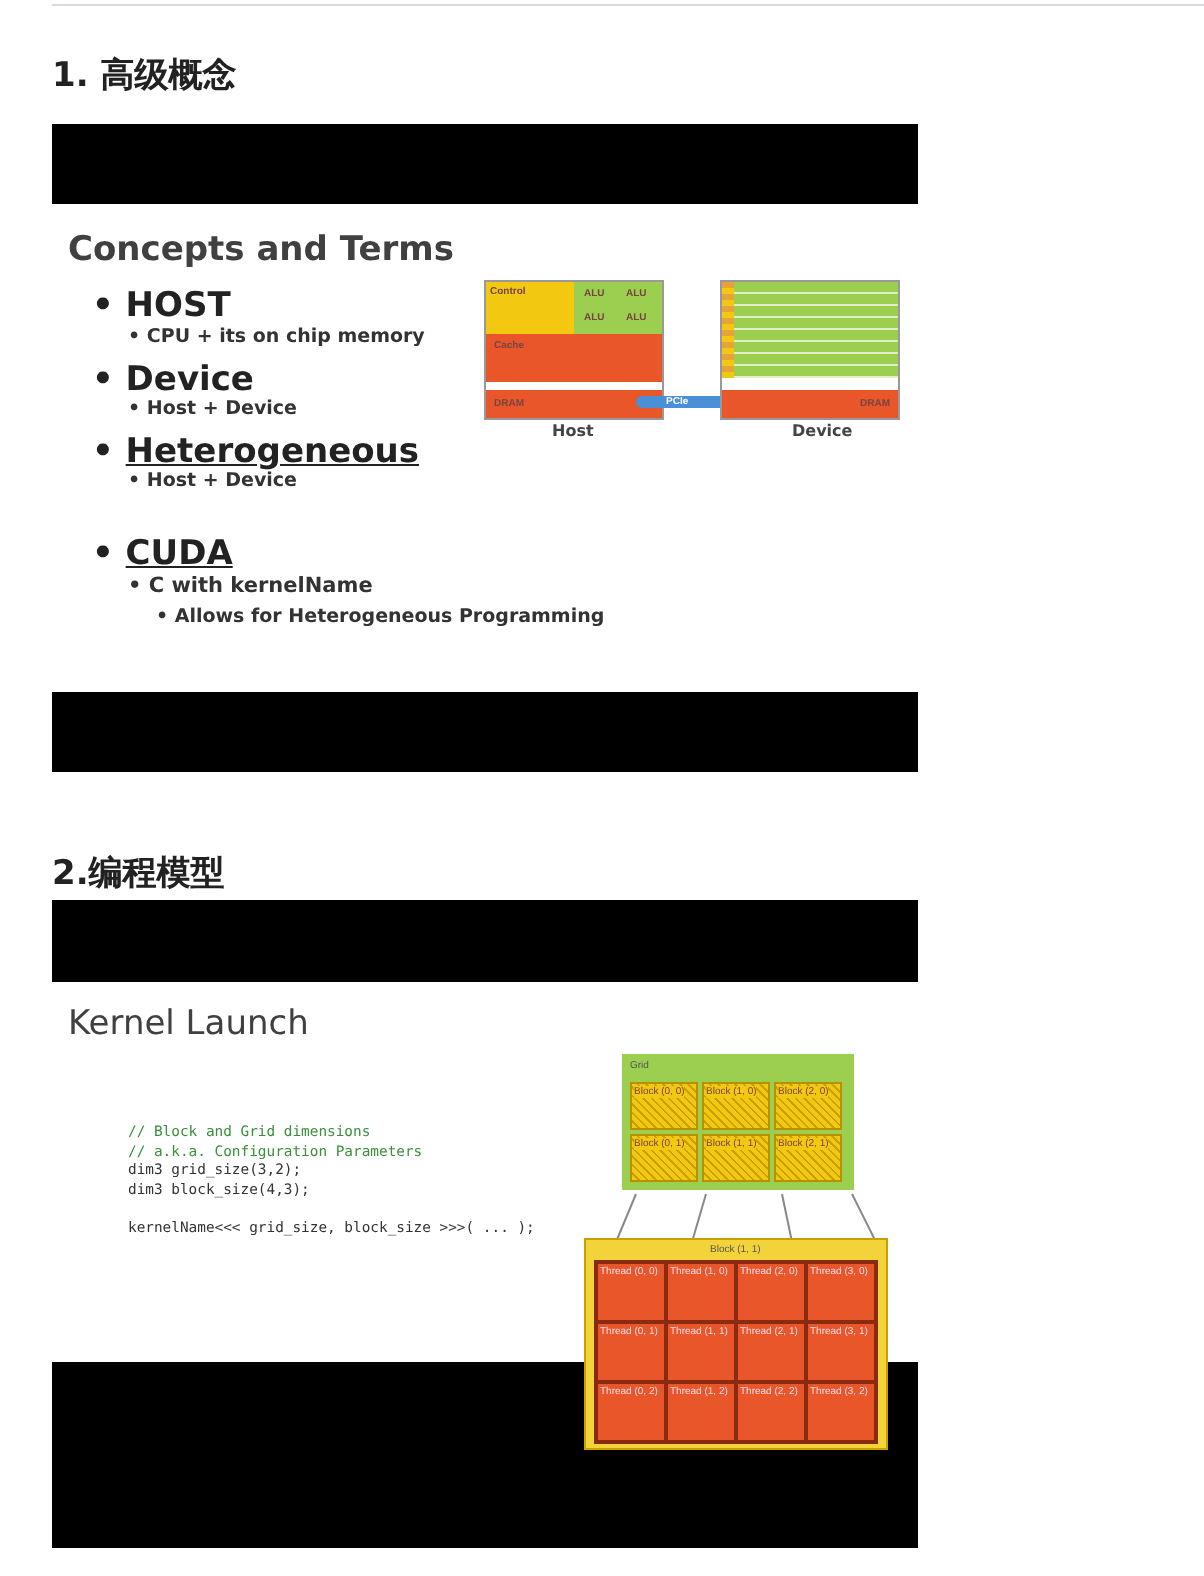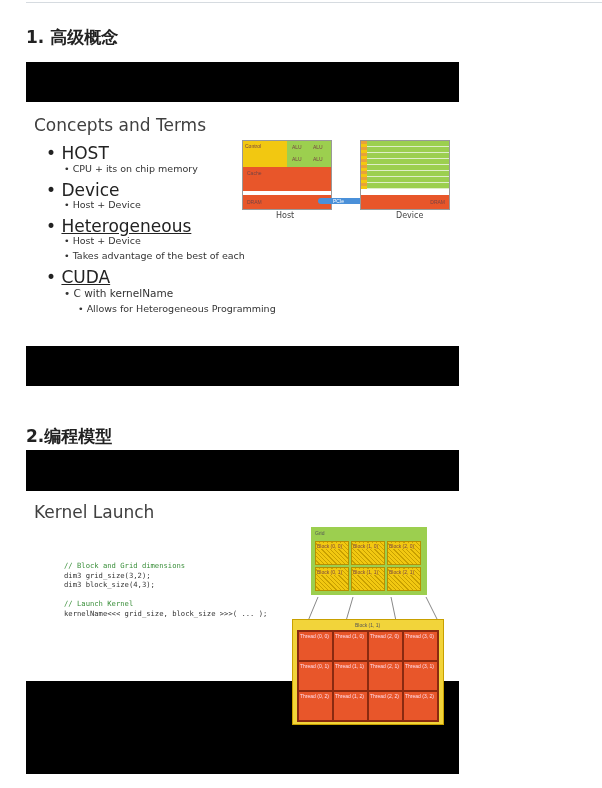--- a/index.html
+++ b/index.html
@@ -20,29 +20,28 @@
   .cap{position:absolute;font-family:"DejaVu Sans",sans-serif;font-size:8px;color:#444;}
 </style>
 </head>
 <body>
 
 <div class="topline"></div>
 
 <div class="h2" style="top:26px;">1. 高级概念</div>
 
 <div class="slide" style="top:62px;height:324px;">
-  <div class="body" style="top:40px;height:244px;">
+  <div class="body" style="top:40px;height:244px;font-weight:bold;">
     <div class="s-title" style="left:8px;top:13px;">Concepts and Terms</div>
     <div class="b1" style="left:20px;top:41px;">• <span>HOST</span></div>
     <div class="b2" style="left:38px;top:61px;">• <span>CPU + its on chip memory</span></div>
     <div class="b1" style="left:20px;top:78px;text-align:right;">• <span>Device</span></div>
     <div class="b2" style="left:38px;top:97px;">• <span>Host + Device</span></div>
     <div class="b1" style="left:20px;top:114px;">• <span class="u">Heterogeneous</span></div>
     <div class="b2" style="left:38px;top:133px;">• <span>Host + Device</span></div>
-    <div class="b2" style="left:38px;top:148px;">• <span>Takes advantage of the best of each</span></div>
     <div class="b1" style="left:20px;top:165px;">• <span class="u">CUDA</span></div>
     <div class="b2" style="left:38px;top:185px;font-size:10.5px;">• <span>C with kernelName</span></div>
     <div class="b2" style="left:52px;top:201px;">• <span>Allows for Heterogeneous Programming</span></div>
 
     <div class="box" style="left:216px;top:38px;width:90px;height:70px;border:1px solid #999;background:#fff;">
       <div class="box" style="left:0;top:0;width:44px;height:26px;background:#f2c811;">
           <span class="lbl" style="left:2px;top:2px;">Control</span>
         </div>
       <div class="box" style="left:44px;top:0;width:44px;height:26px;background:#9ccf4f;">
         <span class="lbl" style="left:5px;top:3px;">ALU</span>
@@ -71,21 +70,21 @@
     </div>
     <div class="cap" style="left:370px;top:109px;">Device</div>
   </div>
 </div>
 
 <div class="h2" style="top:415px;margin-top:10px;">2.编程模型</div>
 
 <div class="slide" style="top:450px;height:324px;">
   <div class="body" style="top:41px;height:190px;">
     <div class="s-title" style="left:8px;top:11px;">Kernel Launch</div>
-    <div class="code" style="left:38px;top:70px;"><div class="cm">// Block and Grid dimensions</div><div class="kw">dim3 grid_size(3,2);</div><div class="kw">dim3 block_size(4,3);</div><div>&nbsp;</div><div class="cm">// Launch Kernel</div><div class="kw">kernelName&lt;&lt;&lt; grid_size, block_size &gt;&gt;&gt;( ... );</div></div>
+    <div class="code" style="left:38px;top:70px;"><div class="cm">// Block and Grid dimensions</div><div class="cm">// a.k.a. Configuration Parameters</div><div class="kw">dim3 grid_size(3,2);</div><div class="kw">dim3 block_size(4,3);</div><div>&nbsp;</div><div class="kw">kernelName&lt;&lt;&lt; grid_size, block_size &gt;&gt;&gt;( ... );</div></div>
 
     <div class="box" style="left:285px;top:36px;width:116px;height:68px;background:#9ccf4f;">
       <span class="lbl" style="left:4px;top:3px;color:#555;">Grid</span>
       <div style="position:absolute;left:4px;top:14px;display:grid;grid-template-columns:repeat(3,34px);grid-gap:2px;">
         <div class="box" style="position:relative;height:24px;background:repeating-linear-gradient(45deg,#f2c811 0 2px,#c8a000 2px 3px);border:1px solid #b89000;">
             <span class="lbl" style="left:1px;top:1px;background:#f2c811;">Block (0, 0)</span>
           </div>
         <div class="box" style="position:relative;height:24px;background:repeating-linear-gradient(45deg,#f2c811 0 2px,#c8a000 2px 3px);border:1px solid #b89000;">
             <span class="lbl" style="left:1px;top:1px;background:#f2c811;">Block (1, 0)</span>
           </div>

